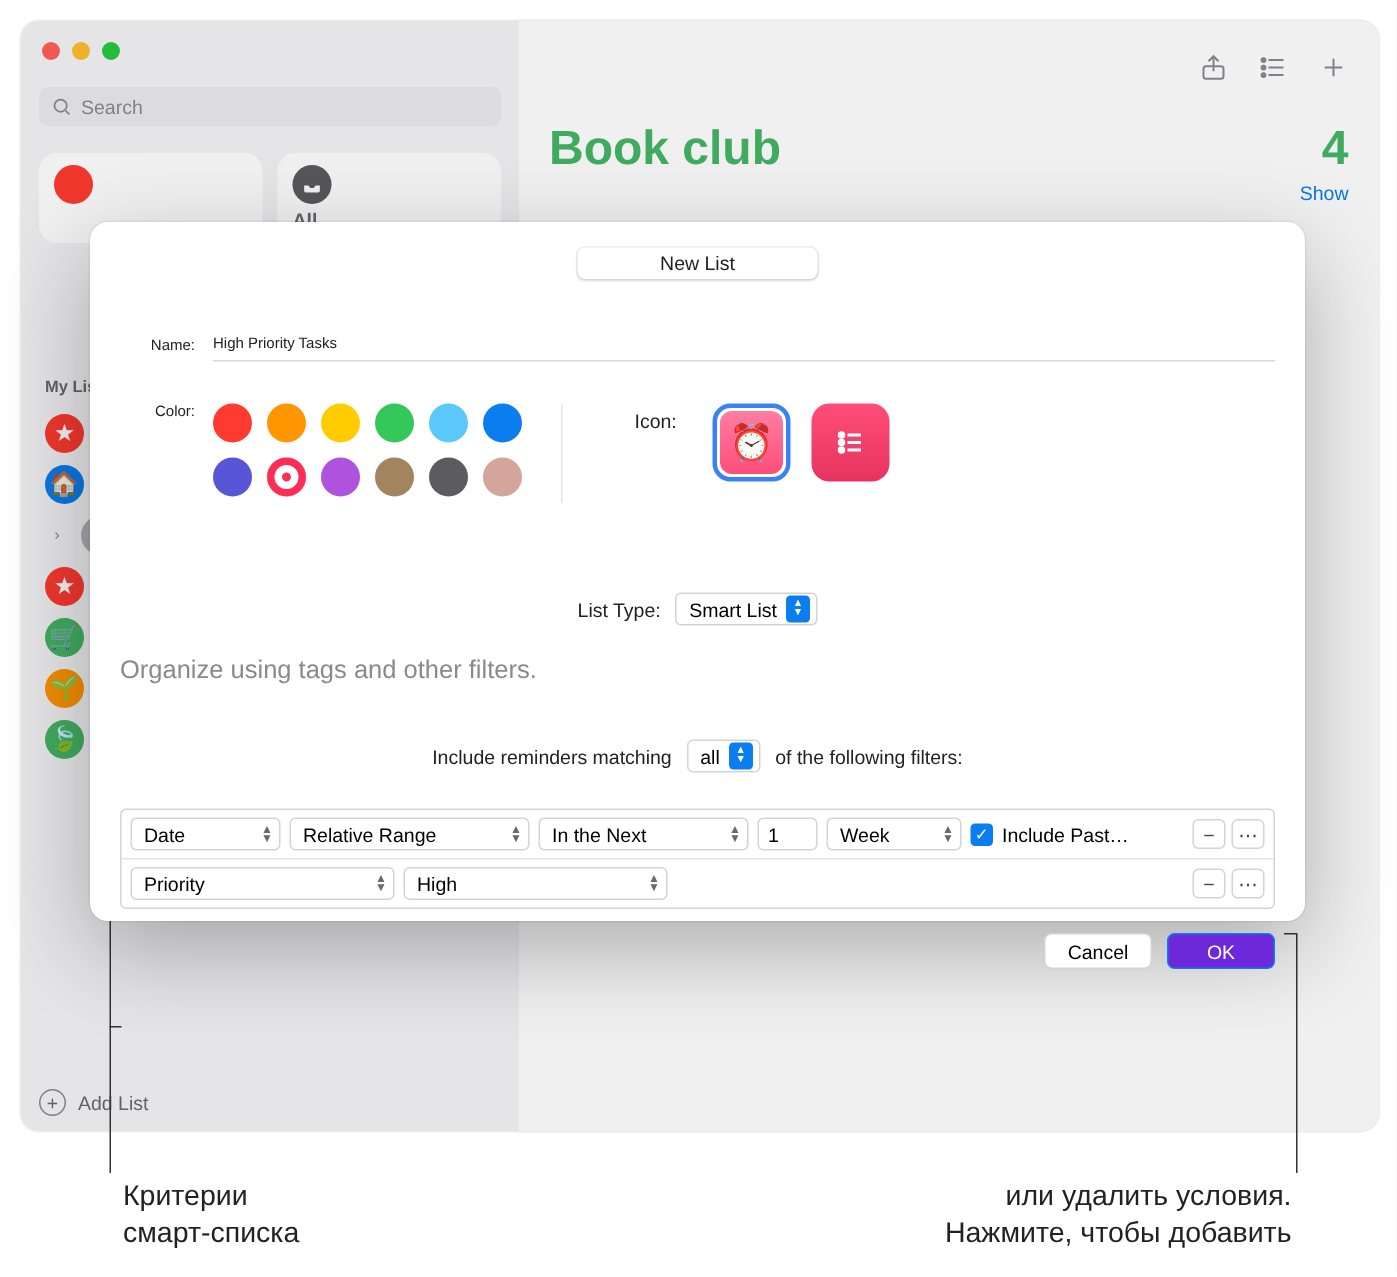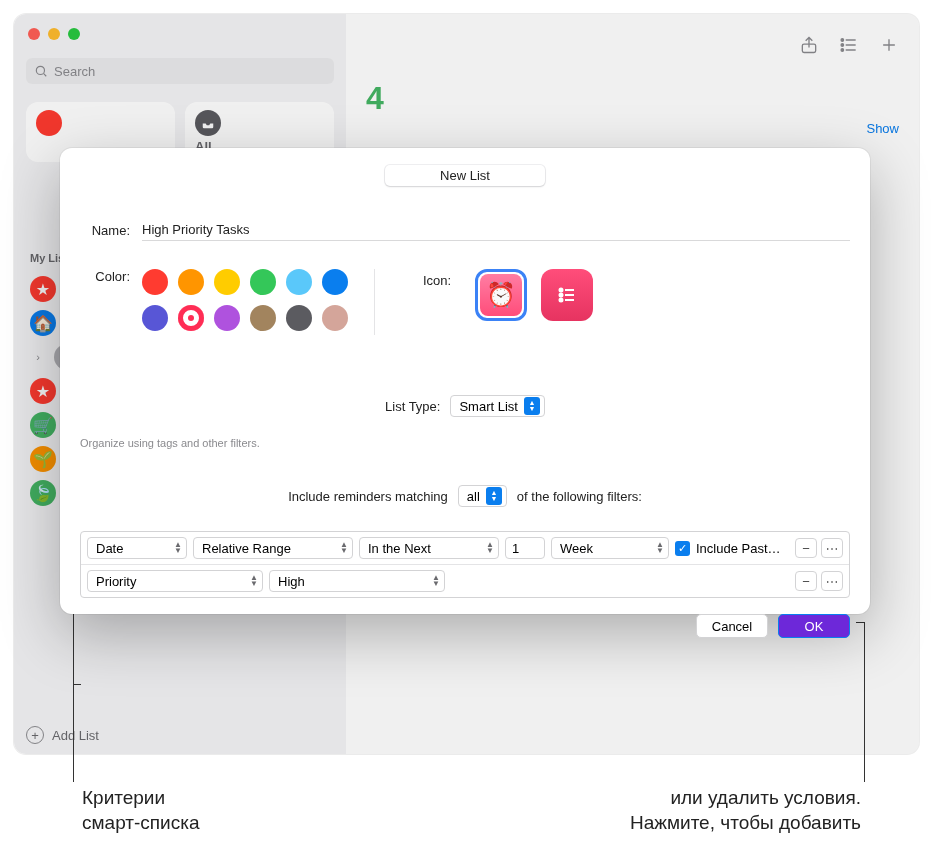--- a/index.html
+++ b/index.html
@@ -35,38 +35,38 @@
   .header { display: flex; justify-content: space-between; align-items: baseline; padding: 18px 6px 0 6px; }
   .htitle { font-size: 32px; font-weight: 700; color: #45b564; }
   .hcount { font-size: 32px; font-weight: 700; color: #45b564; }
   .showlink { text-align: right; font-size: 13px; color: #0a7eee; padding: 4px 6px; }
   
   .dialog { position: absolute; left: 60px; top: 148px; width: 810px; height: 466px; background: #fff; border-radius: 12px; box-shadow: 0 20px 60px rgba(0,0,0,0.28), 0 0 0 1px rgba(0,0,0,0.05); padding: 16px 20px 14px 20px; display: flex; flex-direction: column; z-index: 10; gap: 16px; }
   .seg { align-self: center; display: flex; background: #efeff1; border-radius: 6px; padding: 1px; height: 23px; margin-bottom: 16px; }
   .seg div { width: 160px; text-align: center; font-size: 13px; line-height: 21px; border-radius: 5px; color: #222; }
   .seg .on { background: #fff; box-shadow: 0 1px 2px rgba(0,0,0,0.12); }
   .row { display: flex; align-items: center; gap: 12px; margin-bottom: 12px; }
-  .lbl { width: 50px; font-size: 13px; color: #222; text-align: right; }
-  .input { flex: 1; height: 22px; border: none; border-bottom: 1px solid #d9d9da; font-size: 13px; padding: 0; outline: none; color: #222; }
+  .lbl { width: 50px; font-size: 10px; color: #222; text-align: right; }
+  .input { flex: 1; height: 22px; border: none; border-bottom: 1px solid #d9d9da; font-size: 10px; padding: 0; outline: none; color: #222; }
   .color-icon-row { display: flex; align-items: flex-start; gap: 12px; margin-bottom: 14px; }
   .colors { display: grid; grid-template-columns: repeat(6, 26px); gap: 10px; }
   .colors span { width: 26px; height: 26px; border-radius: 50%; }
   .vdiv { width: 1px; background: #e4e4e6; height: 66px; margin-left: 14px; }
   .iconlbl { font-size: 13px; color: #222; margin-left: 36px; margin-right: 12px; align-self: flex-start; padding-top: 4px; }
   .iconboxes { display: flex; gap: 14px; align-self: flex-start; }
   .iconbox { width: 52px; height: 52px; border-radius: 12px; display: flex; align-items: center; justify-content: center; }
   .iconbox.sel { border: 3px solid #3b82f6; padding: 2px; }
   .iconbox.sel .inner1 { width: 100%; height: 100%; border-radius: 8px; background: linear-gradient(#ff7da3, #ff4d7a); display: flex; align-items: center; justify-content: center; font-size: 24px; }
   .iconbox.pink { background: linear-gradient(#ff4d7a, #e63360); color: #fff; font-size: 24px; }
   .hr { height: 1px; background: #e4e4e6; margin-bottom: 14px; }
   .listtype-row { display: flex; align-items: center; gap: 10px; justify-content: center; }
   .ltlbl { font-size: 13px; color: #222; }
   .select { height: 22px; background: #fff; border: 1px solid #d3d3d5; border-radius: 4px; font-size: 13px; padding: 0 4px 0 8px; display: flex; align-items: center; gap: 6px; }
   .select .arrows { width: 16px; height: 18px; background: #0a7eee; border-radius: 3px; display: flex; flex-direction: column; align-items: center; justify-content: center; color: #fff; font-size: 7px; line-height: 6px; }
-  .hint { font-size: 11px; color: #8a8a8e; margin-top: 4px; margin-bottom: 20px; }
+  .hint { font-size: 17px; color: #8a8a8e; margin-top: 4px; margin-bottom: 20px; }
   .filters-box { border: 1px solid #d3d3d5; border-radius: 4px; }
   .filter-row { display: flex; align-items: center; gap: 6px; padding: 5px 6px; }
   .filter-row + .filter-row { border-top: 1px solid #e4e4e6; }
   .sel2 { height: 22px; background: #fff; border: 1px solid #d3d3d5; border-radius: 4px; font-size: 13px; padding: 0 4px 0 8px; display: flex; align-items: center; justify-content: space-between; gap: 6px; }
   .sel2 .ar { color: #6a6a6e; font-size: 8px; display: flex; flex-direction: column; line-height: 6px; }
   .numin { width: 40px; height: 22px; border: 1px solid #d3d3d5; border-radius: 4px; font-size: 13px; padding: 0 6px; display:flex; align-items:center; background:#fff;}
   .chk { width: 15px; height: 15px; border-radius: 3px; background: #0a7eee; color: #fff; display: flex; align-items: center; justify-content: center; font-size: 11px; flex-shrink: 0; }
   .chklbl { font-size: 13px; white-space: nowrap; overflow: hidden; text-overflow: ellipsis; }
   .rowend { display: flex; gap: 4px; margin-left: auto; }
   .circbtn { width: 22px; height: 20px; border: 1px solid #d3d3d5; background: #fff; border-radius: 4px; display: flex; align-items: center; justify-content: center; font-size: 13px; color: #444; }
@@ -174,20 +174,21 @@
           <circle cx="4" cy="6" r="1.5" fill="currentColor"></circle>
           <circle cx="4" cy="12" r="1.5" fill="currentColor"></circle>
           <circle cx="4" cy="18" r="1.5" fill="currentColor"></circle>
         </svg>
       <svg viewBox="0 0 24 24" fill="none" stroke="currentColor" stroke-width="1.6">
           <line x1="12" y1="5" x2="12" y2="19"></line>
           <line x1="5" y1="12" x2="19" y2="12"></line>
         </svg>
     </div>
     <div class="header">
+      <div class="htitle">Book club</div>
       <div class="hcount">4</div>
     </div>
     <div class="showlink">Show</div>
   </div>
 
   <div class="overlay"></div>
 </div>
 
 <div class="dialog">
   <div class="seg">
@@ -275,21 +276,21 @@
       <div class="sel2" style="width:140px">
           <span>In the Next</span>
           <span class="ar">
             <span>▲</span>
             <span>▼</span>
           </span>
         </div>
       <div class="numin">
           <span>1</span>
         </div>
-      <div class="sel2" style="width:118px">
+      <div class="sel2" style="width:90px">
           <span>Week</span>
           <span class="ar">
             <span>▲</span>
             <span>▼</span>
           </span>
         </div>
       <div class="chk">✓</div>
       <div class="chklbl" style="width:86px">Include Past…</div>
       <div class="rowend">
         <div class="circbtn">−</div>

